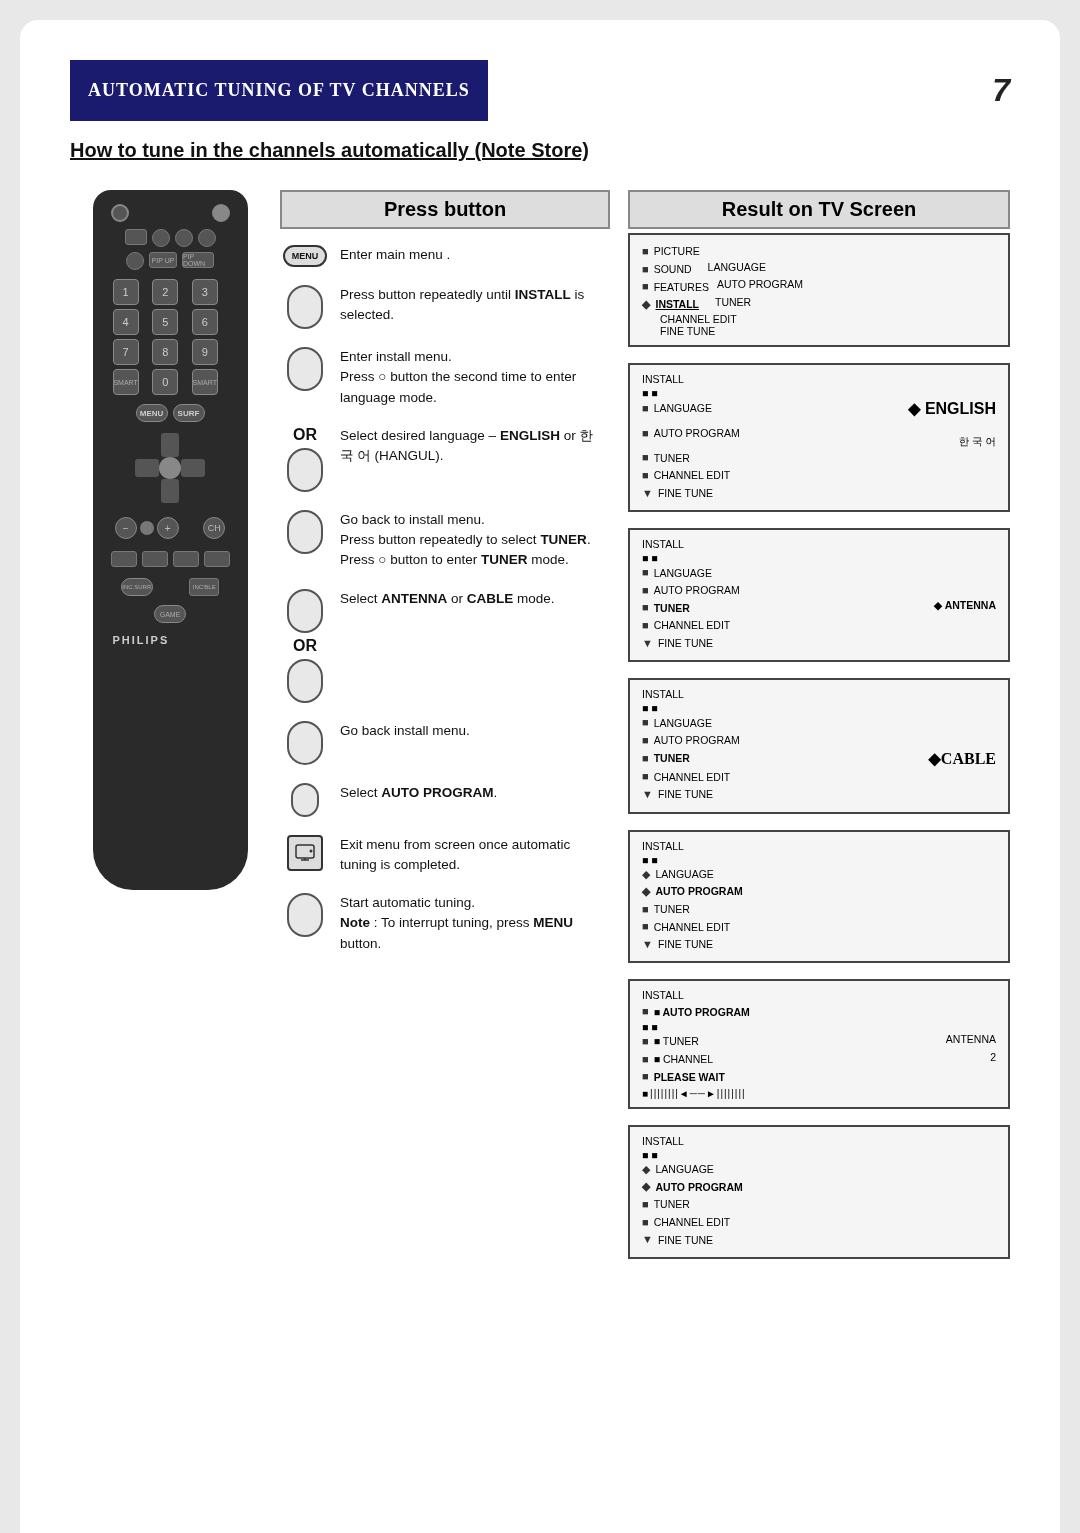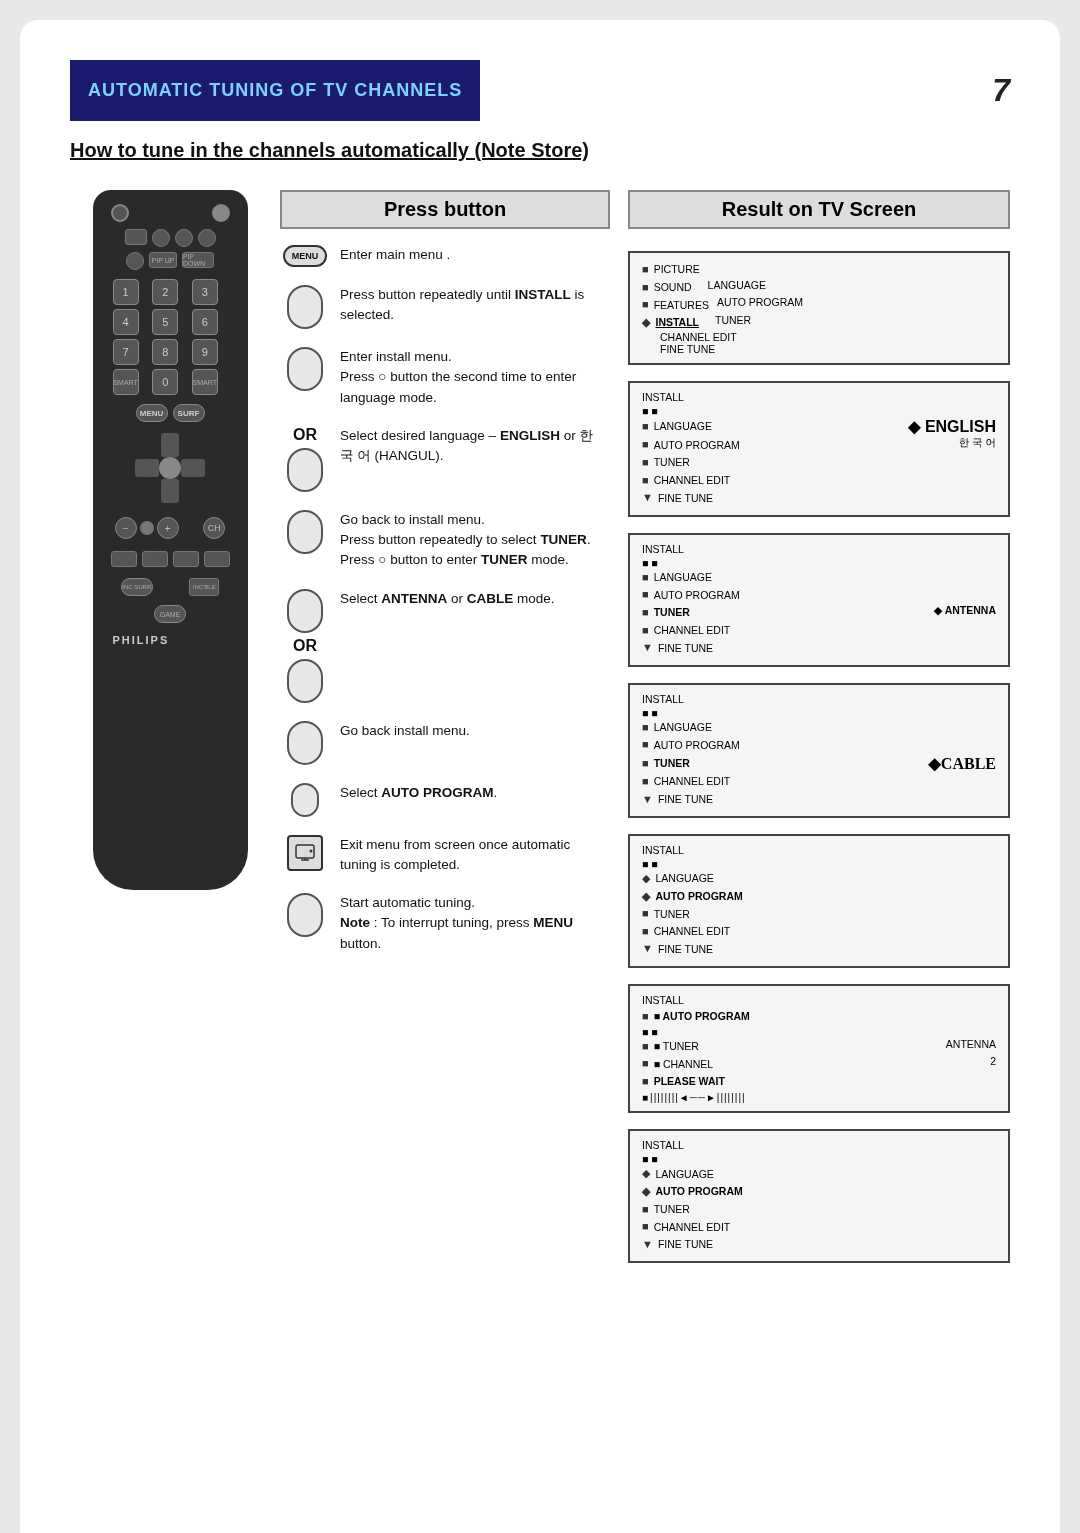--- a/index.html
+++ b/index.html
@@ -22,26 +22,27 @@
     }
     
     .page-header {
       display: flex;
       align-items: center;
       justify-content: space-between;
       margin-bottom: 18px;
     }
     .title-box {
       background: #1a1a6e;
-      color: #7dd3fc;
+      color: #ffffff;
       font-size: 18px;
       font-weight: bold;
       text-transform: uppercase;
       padding: 20px 18px;
       letter-spacing: 1px;
+      font-family: Liberation Serif, serif;
     }
     .page-number {
       font-size: 32px;
       font-weight: bold;
       font-style: italic;
       color: #222;
     }
     .subtitle {
       font-size: 20px;
       font-weight: bold;
@@ -286,21 +287,21 @@
       flex: 1;
       padding-left: 18px;
     }
     .result-header {
       background: #ddd;
       border: 2px solid #888;
       text-align: center;
       font-size: 20px;
       font-weight: bold;
       padding: 6px 0;
-      margin-bottom: 22px;
+      margin-bottom: 4px;
     }
     .screen-box {
       border: 2px solid #444;
       background: #f5f5f5;
       margin-bottom: 16px;
       padding: 8px 12px;
       min-height: 60px;
       font-size: 10.5px;
       position: relative;
     }
@@ -533,21 +534,21 @@
               <span class="bullet">■</span>
               <span>LANGUAGE</span>
             </div>
           <span style="font-size:16px;font-weight:bold;">◆ ENGLISH</span>
         </div>
         <div style="display:flex;justify-content:space-between;">
           <div class="screen-item">
               <span class="bullet">■</span>
               <span>AUTO PROGRAM</span>
             </div>
-          <span style="font-size:10.5px;">한 국 어</span>
+          <span style="font-size:10.5px;margin-top:17px;">한 국 어</span>
         </div>
         <div class="screen-item">
             <span class="bullet">■</span>
             <span>TUNER</span>
           </div>
         <div class="screen-item">
             <span class="bullet">■</span>
             <span>CHANNEL EDIT</span>
           </div>
         <div class="screen-item">

